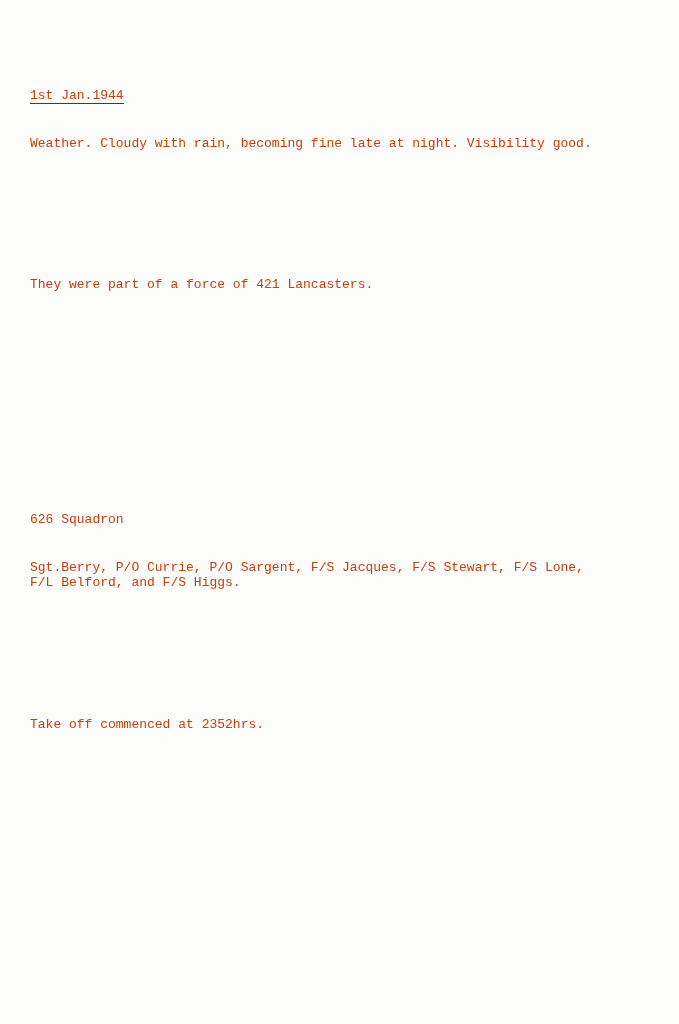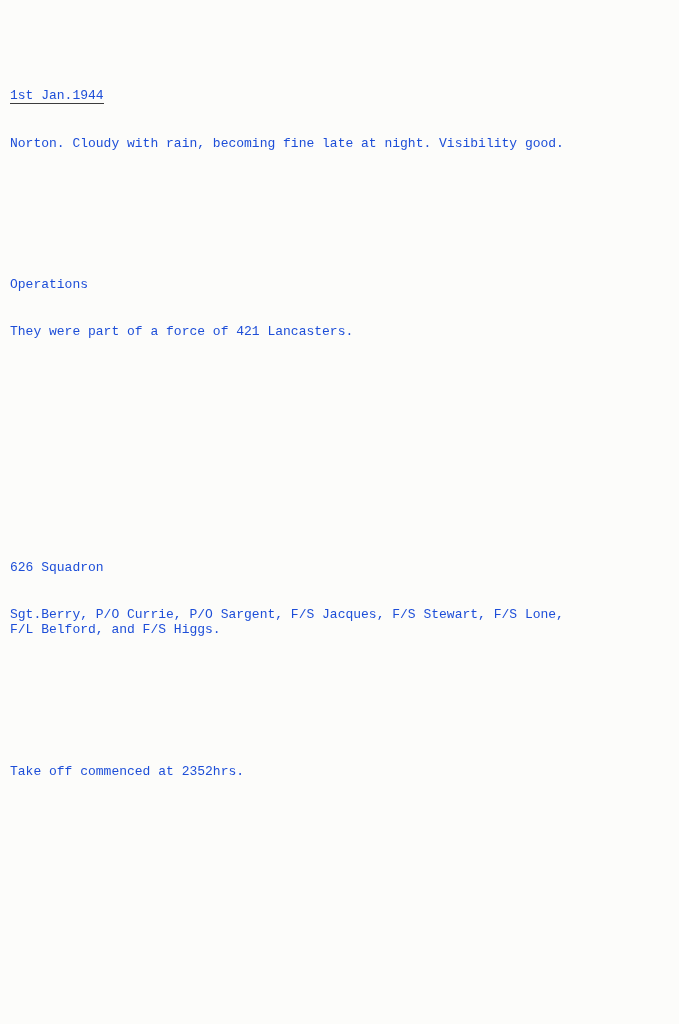--- a/index.html
+++ b/index.html
@@ -6,49 +6,48 @@
   body {
     width: 679px;
     height: 1024px;
     background: #fcfcfa;
     overflow: hidden;
   }
   .page {
     box-sizing: border-box;
     width: 679px;
     height: 976px;
-    padding: 9px 14px 0 10px;
+    padding: 9px 14px 0 30px;
     font-family: "Liberation Mono", "DejaVu Sans Mono", monospace;
     font-size: 13px;
     line-height: 15.7px;
-    color: #1d4ed8;
+    color: #c2410c;
     white-space: pre-wrap;
     letter-spacing: 0px;
   }
   .section { margin-top: 15.7px; }
   .section.first { margin-top: 0; }
   .date-heading {
     display: inline-block;
     border-bottom: 1.5px solid #3c3c3c;
     padding-bottom: 0px;
   }
   .bold { font-weight: bold; }
 </style>
 </head>
 <body>
 
 <div class="page">
 
   <div class="section first">
     <div><span class="date-heading">1st Jan.1944</span></div>
-    <div>Norton. Cloudy with rain, becoming fine late at night. Visibility good.</div>
+    <div>Weather. Cloudy with rain, becoming fine late at night. Visibility good.</div>
   </div>
 
   <div class="section">
-    <div>Operations</div>
     <div>They were part of a force of 421 Lancasters.</div>
   </div>
 
   <div class="section">
   </div>
 
   <div class="section">
     <div>626 Squadron</div>
     <div>Sgt.Berry, P/O Currie, P/O Sargent, F/S Jacques, F/S Stewart, F/S Lone,
 F/L Belford, and F/S Higgs.</div>

